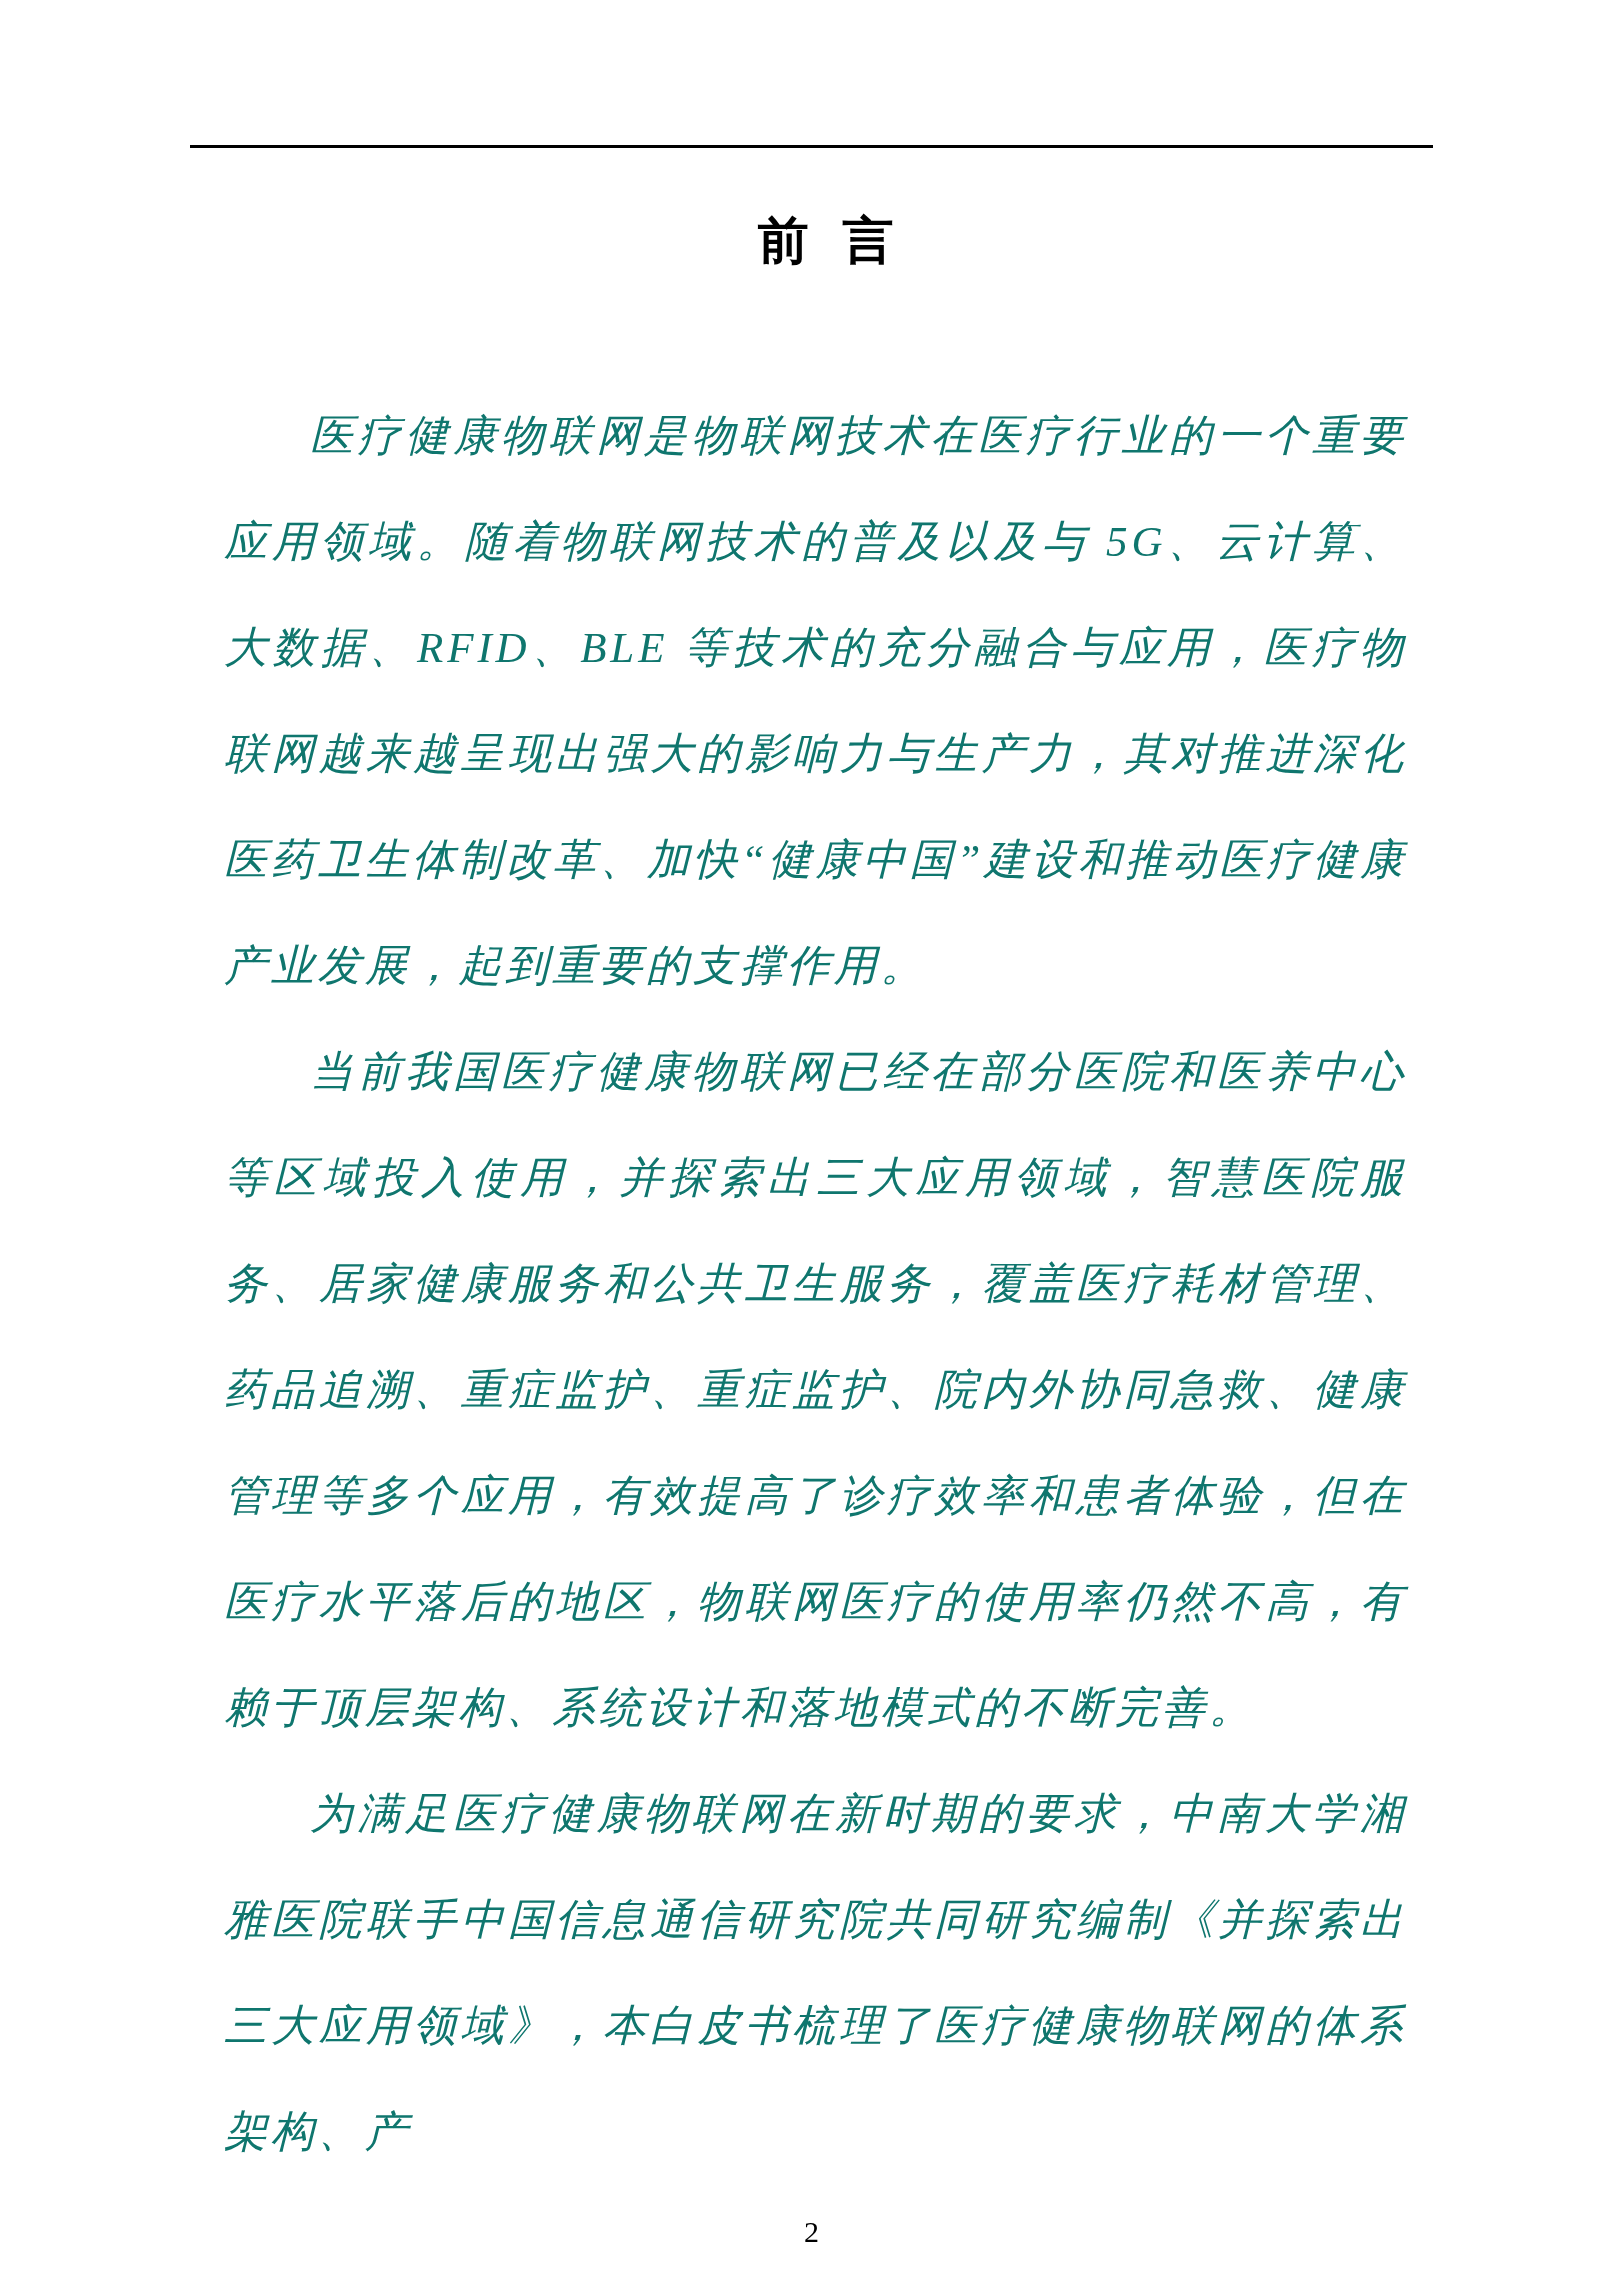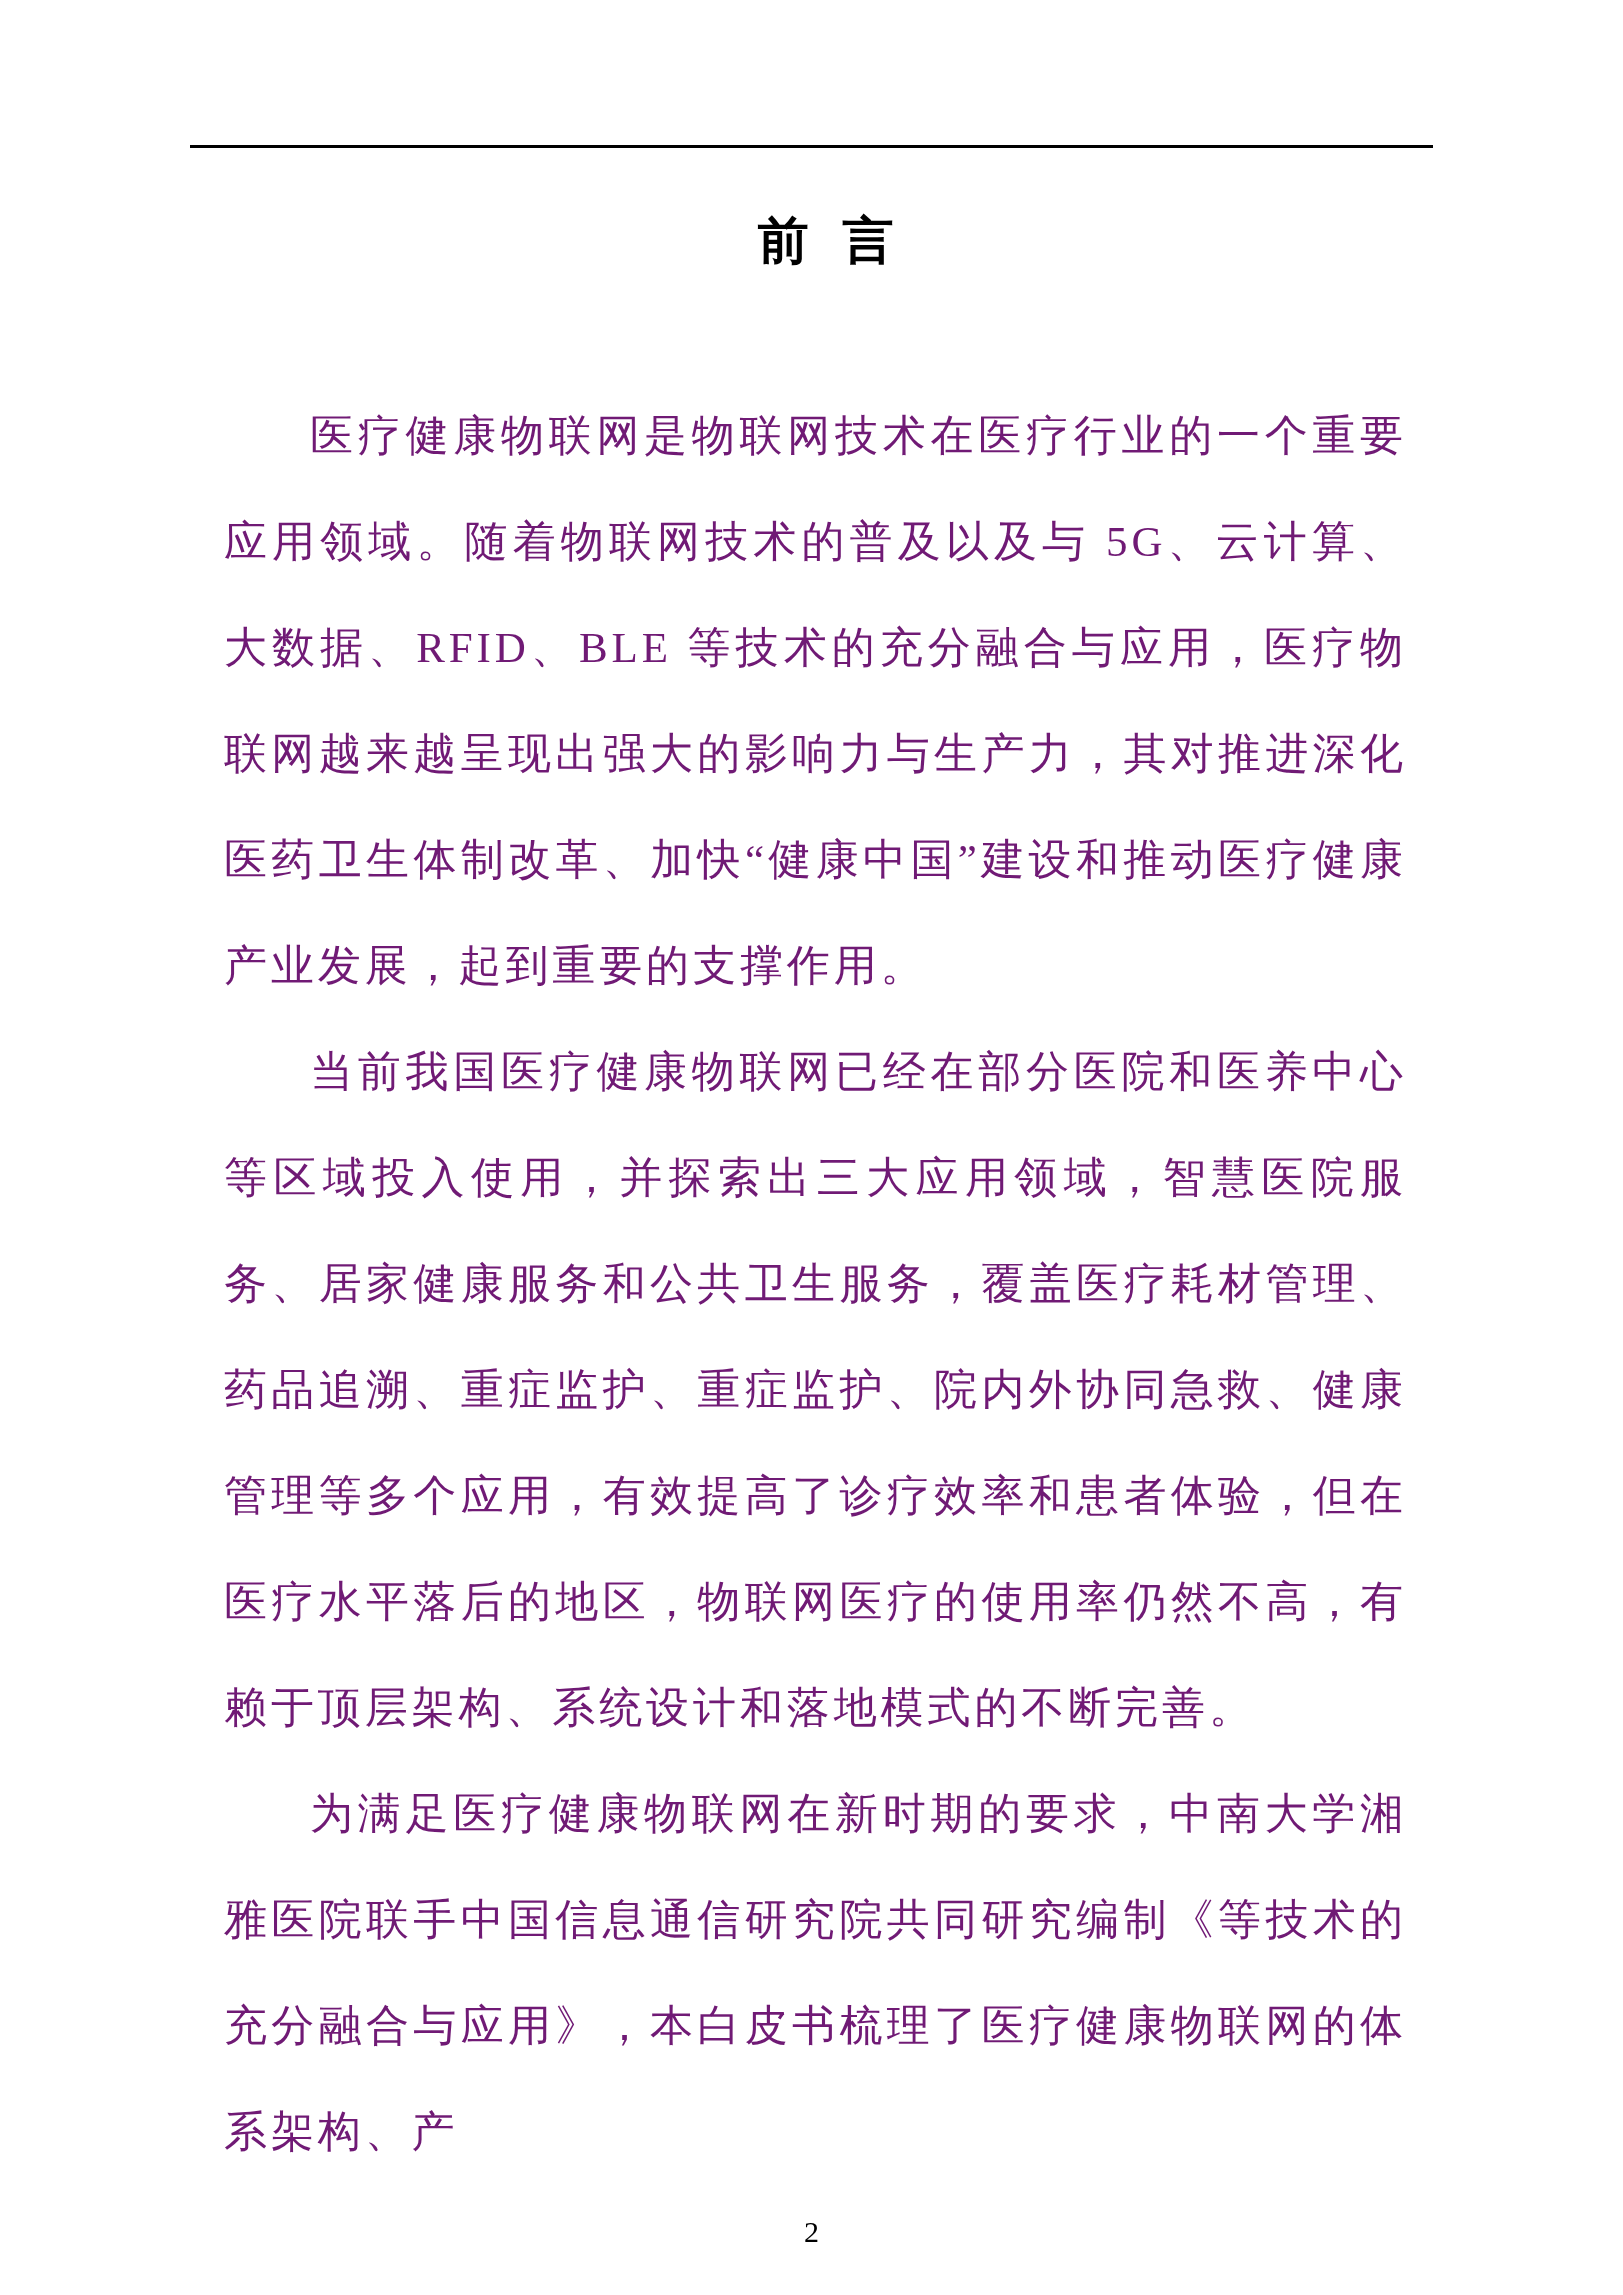--- a/index.html
+++ b/index.html
@@ -44,21 +44,22 @@
     left: 224px;
     width: 1183px;
   }
   .doc-body p {
     font-size: 43px;
     line-height: 106px;
     letter-spacing: 3.9px;
     text-align: justify;
     text-justify: inter-ideograph;
     text-indent: 2em;
-    color: #701a75;
+    color: #0f766e;
+    font-style: italic;
   }
   .page-number {
     position: absolute;
     top: 2215px;
     left: 0;
     width: 100%;
     text-align: center;
     font-size: 30px;
     color: #000000;
   }
@@ -68,19 +69,19 @@
 
 <div class="page">
 
   <div class="header-rule"></div>
 
   <h1 class="doc-title">前 言</h1>
 
   <div class="doc-body">
     <p>医疗健康物联网是物联网技术在医疗行业的一个重要应用领域。随着物联网技术的普及以及与 5G、云计算、大数据、RFID、BLE 等技术的充分融合与应用，医疗物联网越来越呈现出强大的影响力与生产力，其对推进深化医药卫生体制改革、加快“健康中国”建设和推动医疗健康产业发展，起到重要的支撑作用。</p>
     <p>当前我国医疗健康物联网已经在部分医院和医养中心等区域投入使用，并探索出三大应用领域，智慧医院服务、居家健康服务和公共卫生服务，覆盖医疗耗材管理、药品追溯、重症监护、重症监护、院内外协同急救、健康管理等多个应用，有效提高了诊疗效率和患者体验，但在医疗水平落后的地区，物联网医疗的使用率仍然不高，有赖于顶层架构、系统设计和落地模式的不断完善。</p>
-    <p>为满足医疗健康物联网在新时期的要求，中南大学湘雅医院联手中国信息通信研究院共同研究编制《等技术的充分融合与应用》，本白皮书梳理了医疗健康物联网的体系架构、产</p>
+    <p>为满足医疗健康物联网在新时期的要求，中南大学湘雅医院联手中国信息通信研究院共同研究编制《并探索出三大应用领域》，本白皮书梳理了医疗健康物联网的体系架构、产</p>
   </div>
 
   <div class="page-number">2</div>
 
 </div>
 
 
 </body></html>

